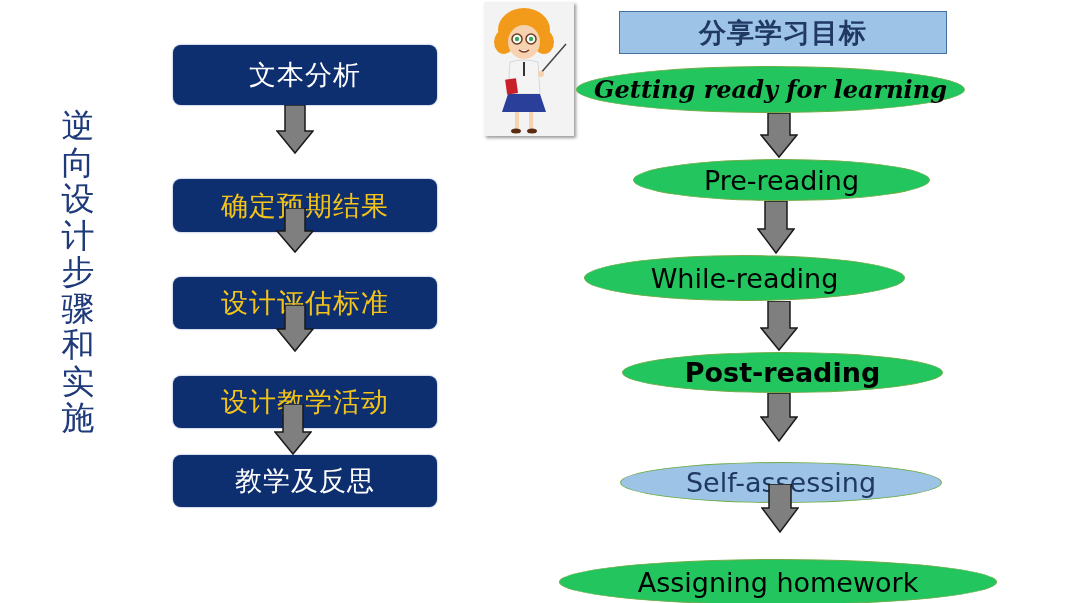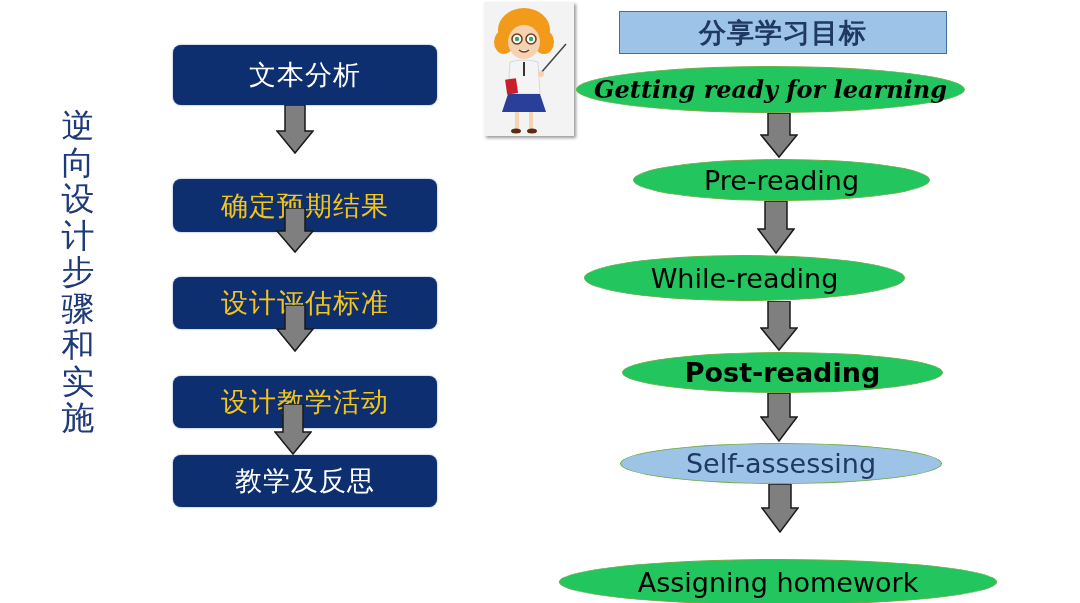--- a/index.html
+++ b/index.html
@@ -111,21 +111,21 @@
   </div>
 <div class="abs ell yellow" style="left:633px;top:159px;width:297px;height:42px;">
     <span>Pre-reading</span>
   </div>
 <div class="abs ell yellow" style="left:584px;top:255px;width:321px;height:46px;">
     <span>While-reading</span>
   </div>
 <div class="abs ell yellow" style="left:622px;top:352px;width:321px;height:41px;font-weight:bold;">
     <span>Post-reading</span>
   </div>
-<div class="abs ell blue" style="left:620px;top:443px;width:322px;height:41px;">
+<div class="abs ell blue" style="left:620px;top:462px;width:322px;height:41px;">
     <span>Self-assessing</span>
   </div>
 <div class="abs ell yellow" style="left:559px;top:559px;width:438px;height:46px;">
     <span>Assigning homework</span>
   </div>
 
 <div class="abs arrow" style="left:760px;top:113px;">
   <svg width="38" height="46" viewBox="0 0 38 46">
       <polygon points="8,0 30,0 30,22 37,22 19,44 1,22 8,22" fill="#7f7f7f" stroke="#1a1a1a" stroke-width="1.5"></polygon>
     </svg>

